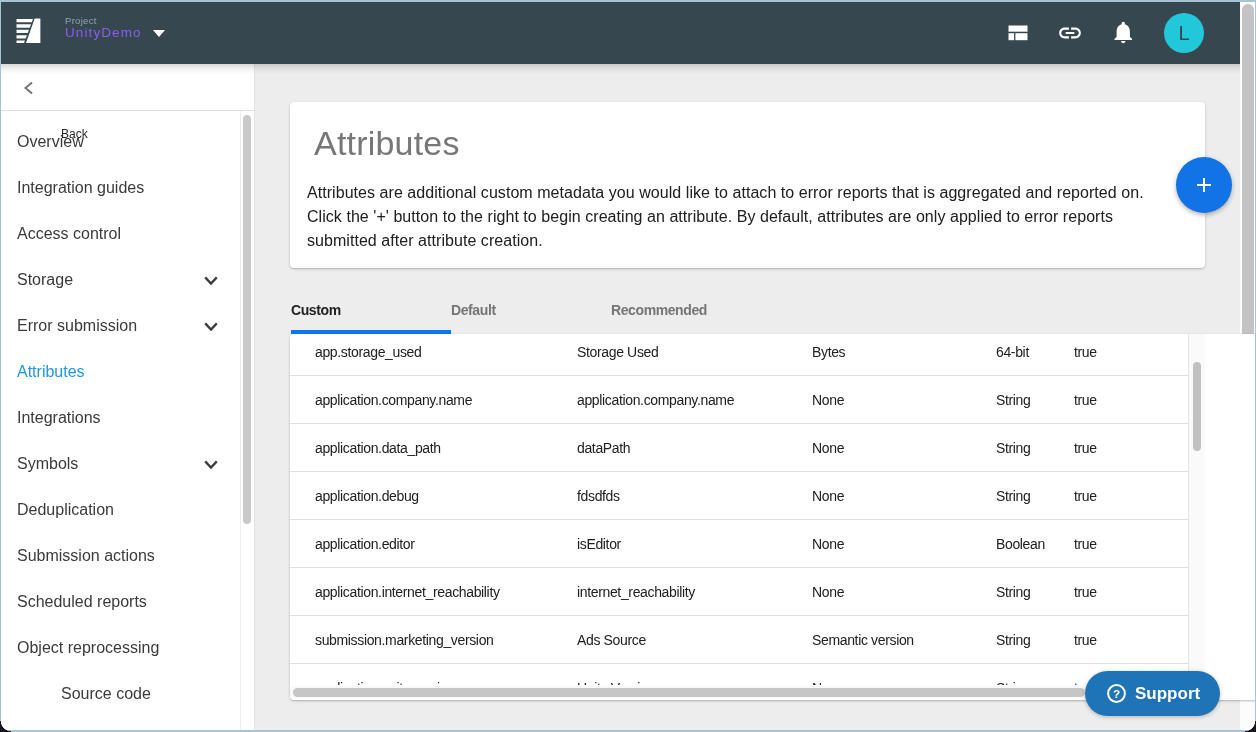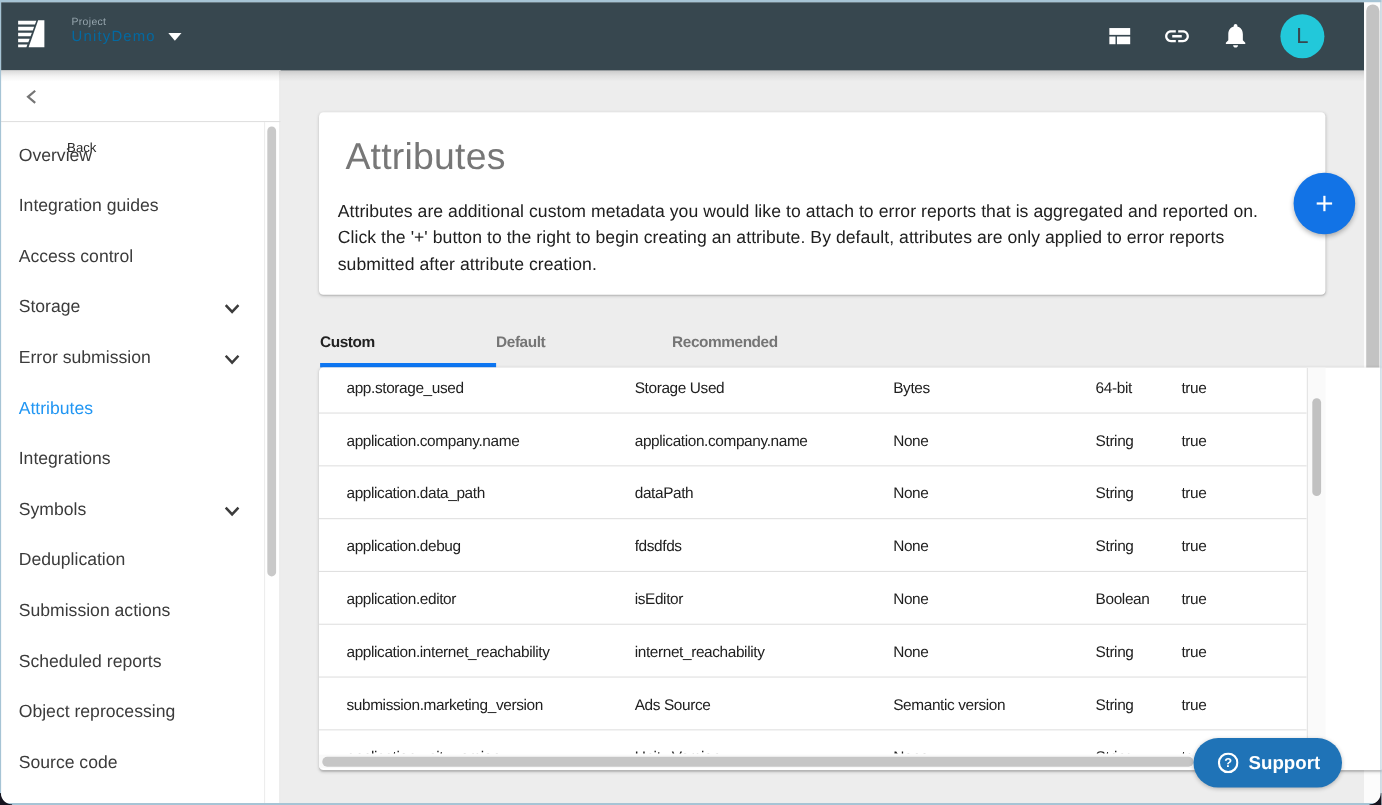--- a/index.html
+++ b/index.html
@@ -15,21 +15,21 @@
   #corner-bl { left:0; top:721px; width:11px; height:11px; z-index:51;
     background:radial-gradient(circle 11px at 11px 0px, rgba(0,0,0,0) 9.8px, #16141f 10.6px); }
   #corner-br { left:1245px; top:721px; width:11px; height:11px; z-index:51;
     background:radial-gradient(circle 11px at 0px 0px, rgba(0,0,0,0) 9.8px, #16141f 10.6px); }
 
   
   #header { left:1px; top:2px; width:1239px; height:62px; background:#37474f; }
   #header-shadow { left:1px; top:64px; width:1239px; height:12px; z-index:30; pointer-events:none;
     background:linear-gradient(rgba(0,0,0,0.15), rgba(0,0,0,0.05) 42%, rgba(0,0,0,0) 85%); }
   #proj-label { left:65px; top:15px; font-size:9.5px; color:#97a6ae; letter-spacing:.3px; }
-  #proj-name { left:65px; top:25px; font-size:13.5px; color:#0369a1; letter-spacing:1.1px; }
+  #proj-name { left:65px; top:25px; font-size:13.5px; color:#8b5cf6; letter-spacing:1.1px; }
   #caret { left:152.5px; top:30px; width:0; height:0; border-left:6px solid transparent; border-right:6px solid transparent; border-top:7px solid #fff; }
 
   
   #page-sb-track { left:1240px; top:2px; width:15px; height:728px; background:#fcfcfc; }
   #page-sb-thumb { left:1242px; top:4px; width:12px; height:659px; background:#c3c3c3; border-radius:6px; }
 
   
   #sidebar { left:1px; top:64px; width:254px; height:666px; background:#fff; border-right:1px solid #e2e2e2; }
   #back-chev { left:22px; top:81px; }
   #back-label { left:61px; top:79px; font-size:12px; color:#262626;margin-top:48px; }
@@ -130,21 +130,21 @@
 <div class="abs nav-item" style="top:224px;">Access control</div>
 <div class="abs nav-item" style="top:270px;">Storage</div>
 <div class="abs nav-item" style="top:316px;">Error submission</div>
 <div class="abs nav-item active" style="top:362px;">Attributes</div>
 <div class="abs nav-item" style="top:408px;">Integrations</div>
 <div class="abs nav-item" style="top:454px;">Symbols</div>
 <div class="abs nav-item" style="top:500px;">Deduplication</div>
 <div class="abs nav-item" style="top:546px;">Submission actions</div>
 <div class="abs nav-item" style="top:592px;">Scheduled reports</div>
 <div class="abs nav-item" style="top:638px;">Object reprocessing</div>
-<div class="abs nav-item" style="top:684px;">Source code</div>
+<div class="abs nav-item" style="top:684px;margin-left:44px;">Source code</div>
 
 <svg class="abs nav-chev" style="top:276px;" width="14" height="10" viewBox="0 0 14 10">
   <polyline points="1.2,1.4 7,7.6 12.8,1.4" fill="none" stroke="#3c3c3c" stroke-width="2.3"></polyline>
 </svg>
 <svg class="abs nav-chev" style="top:322px;" width="14" height="10" viewBox="0 0 14 10">
   <polyline points="1.2,1.4 7,7.6 12.8,1.4" fill="none" stroke="#3c3c3c" stroke-width="2.3"></polyline>
 </svg>
 <svg class="abs nav-chev" style="top:460px;" width="14" height="10" viewBox="0 0 14 10">
   <polyline points="1.2,1.4 7,7.6 12.8,1.4" fill="none" stroke="#3c3c3c" stroke-width="2.3"></polyline>
 </svg>

